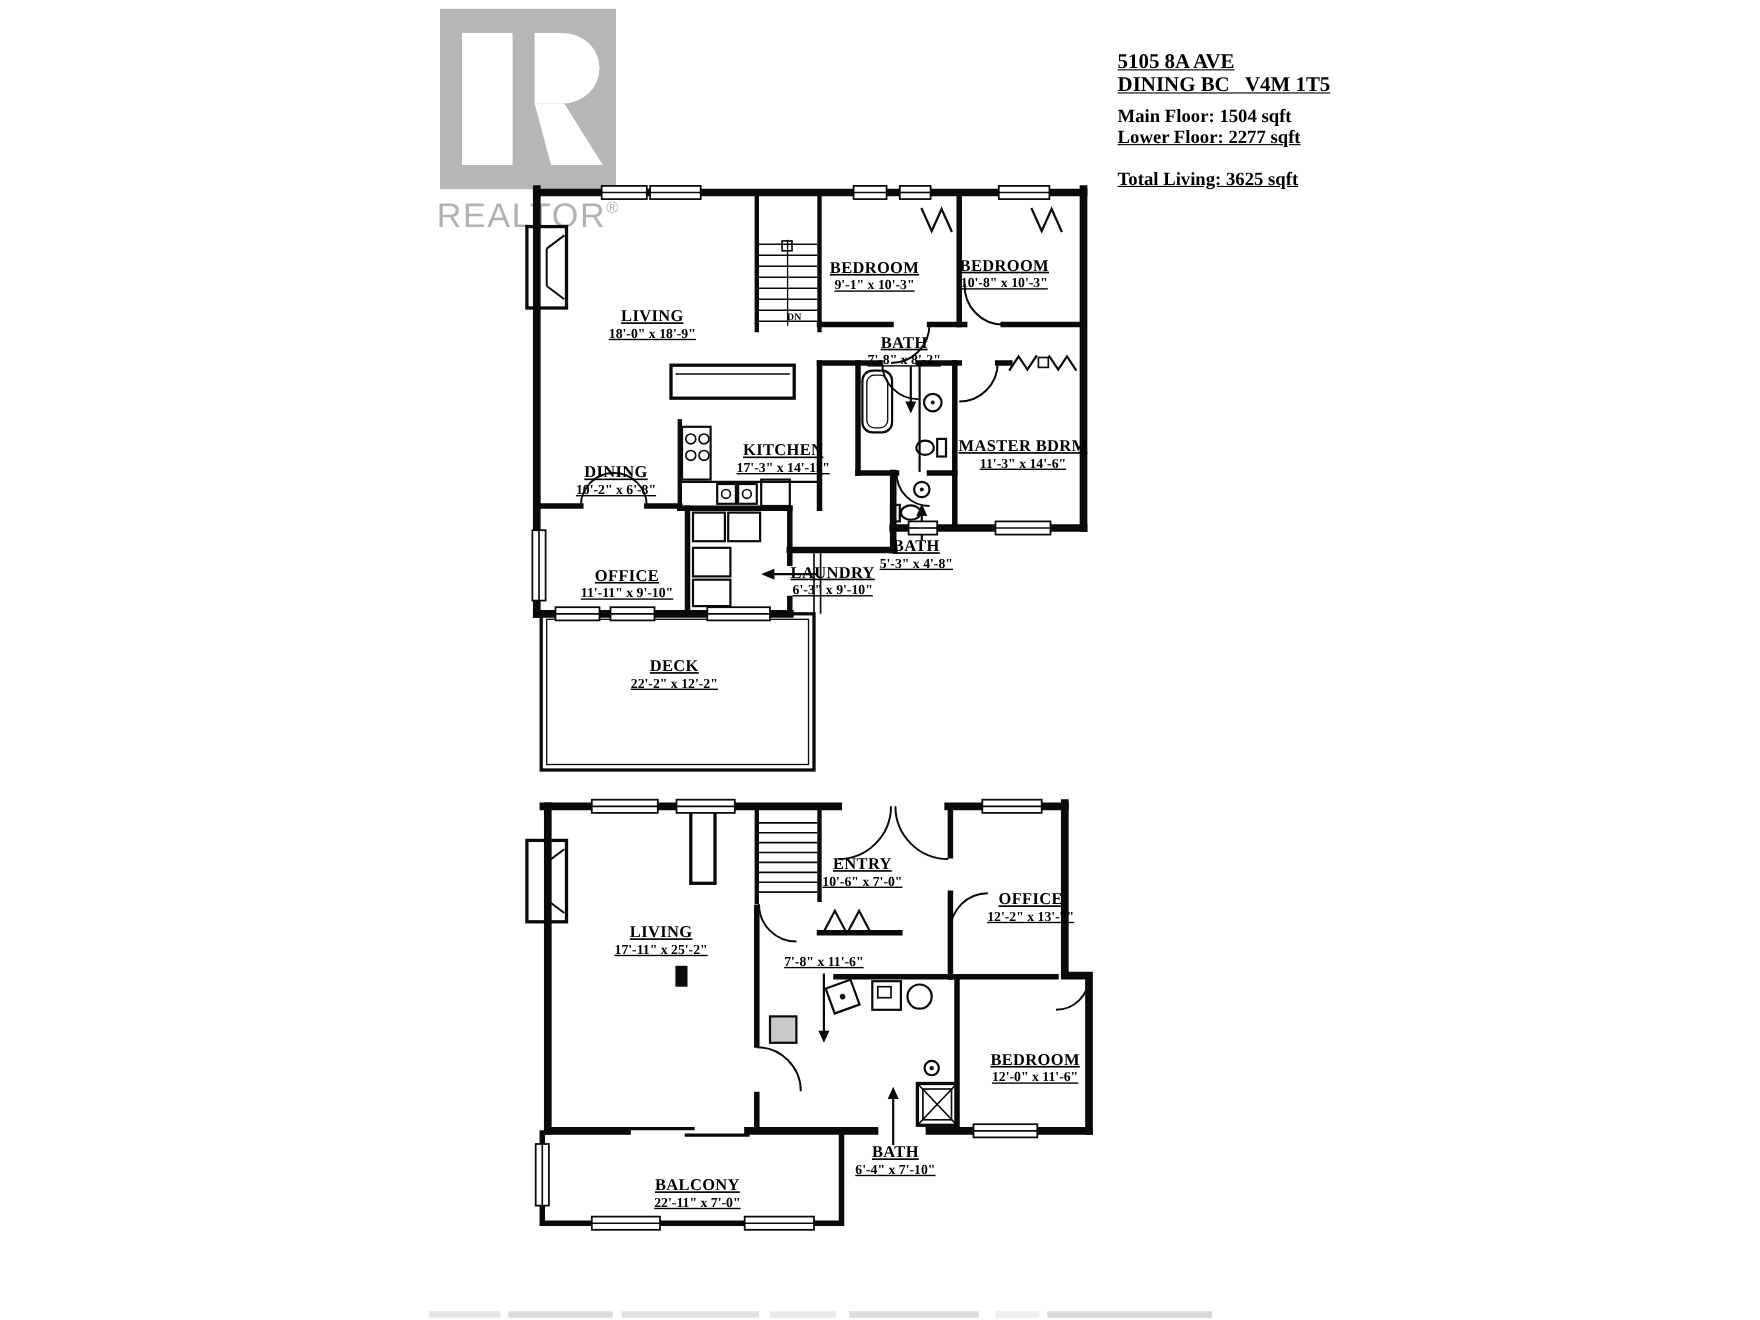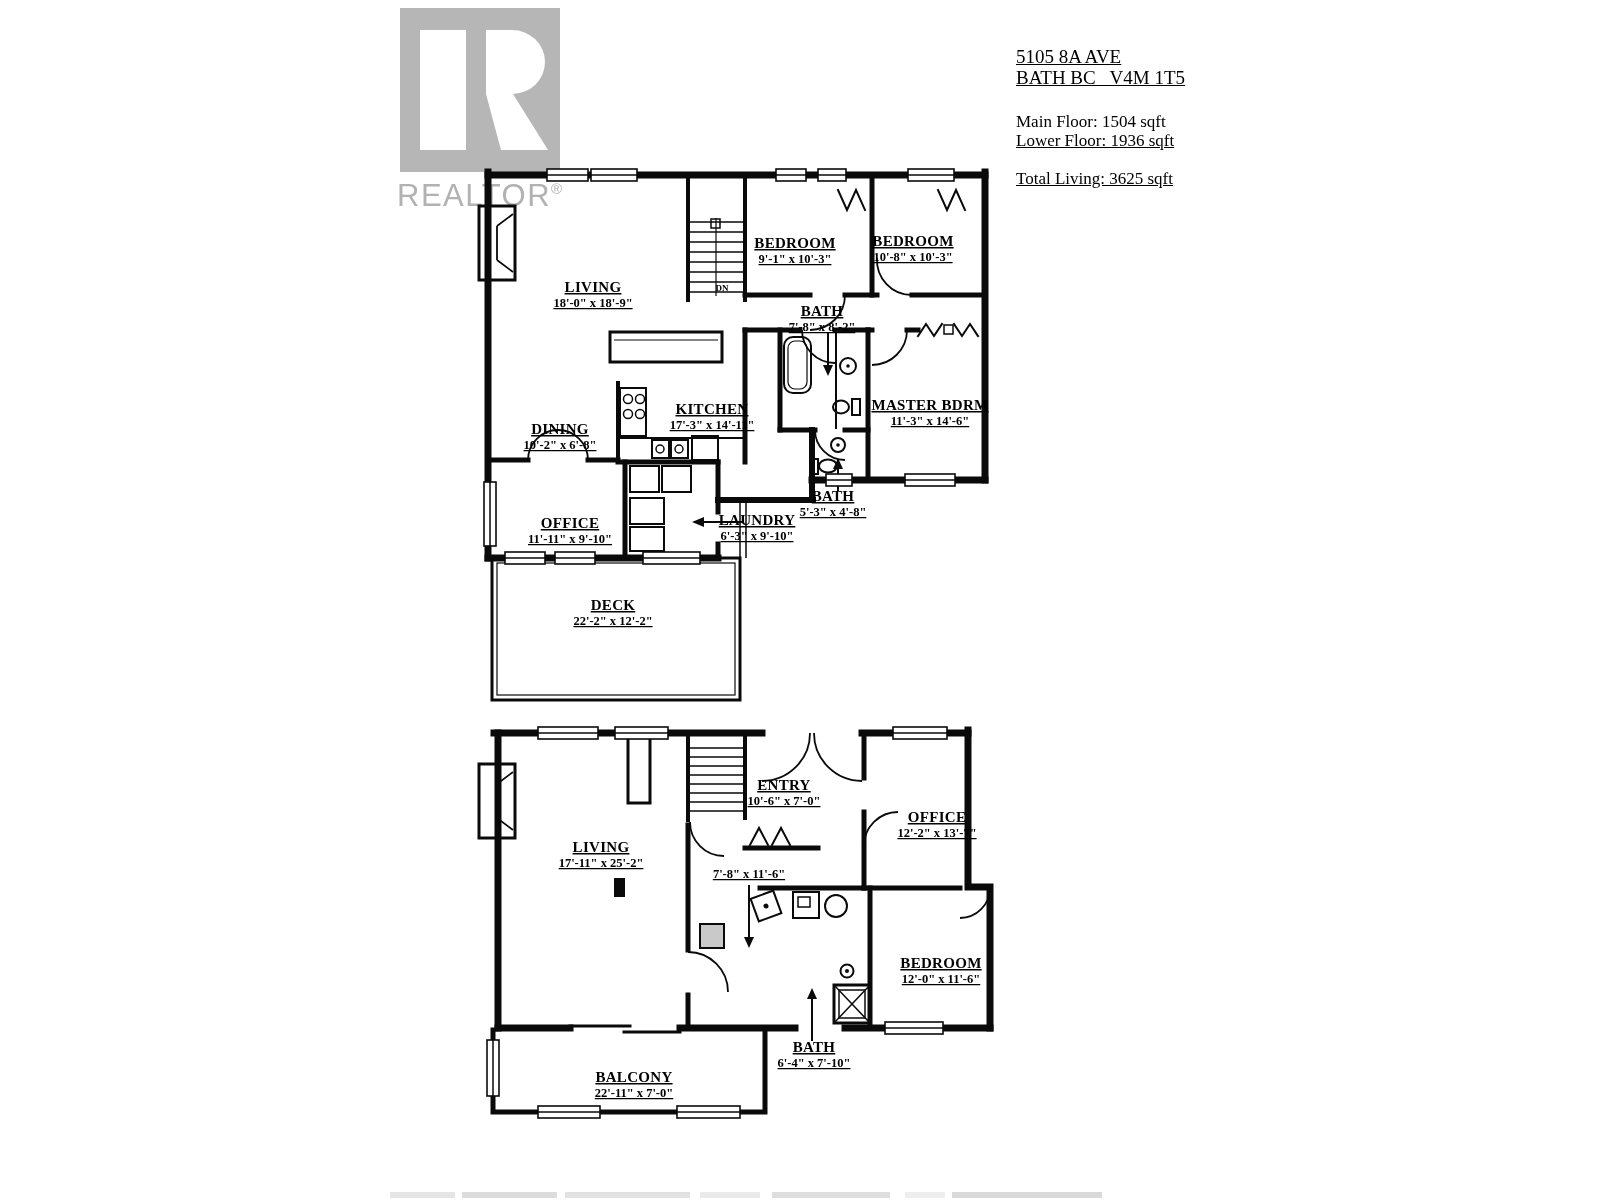--- a/index.html
+++ b/index.html
@@ -19,23 +19,23 @@
   .fillb{fill:#0a0a0a;stroke:none;}
   .winr{fill:#ffffff;stroke:#0a0a0a;stroke-width:1.6;}
   .room-name{font-family:"Liberation Serif","DejaVu Serif",serif;font-weight:bold;font-size:15px;
              fill:#000;text-anchor:middle;text-decoration:underline;letter-spacing:.3px;}
   .room-dims{font-family:"Liberation Serif","DejaVu Serif",serif;font-weight:bold;font-size:12.5px;
              fill:#000;text-anchor:middle;text-decoration:underline;}
   .dn{font-family:"Liberation Serif","DejaVu Serif",serif;font-weight:bold;font-size:9px;
       fill:#000;text-anchor:middle;}
   .wm-text{font-family:"Liberation Sans","DejaVu Sans",sans-serif;font-size:31px;letter-spacing:1.5px;}
   
-  .header{position:absolute;left:1016px;top:46px;color:#000;font-weight:normal;}
+  .header{position:absolute;left:1016px;top:46px;color:#000;font-weight:bold;}
   .addr{font-size:19px;line-height:21px;text-decoration:underline;white-space:pre;}
-  .stats{margin-top:24px;}
+  .stats{margin-top:8px;}
   .stat{font-size:17px;line-height:19px;white-space:pre;}
   .stat.underline{text-decoration:underline;}
   .stat.gap{margin-top:19px;}
   
   .band{position:absolute;top:1192px;height:6px;background:#8a8a8a;}
 </style>
 </head>
 <body>
 
 <div id="canvas">
@@ -312,24 +312,24 @@
         <text x="941" y="983" class="room-dims">12'-0" x 11'-6"</text>
         <text x="814" y="1052" class="room-name">BATH</text>
         <text x="814" y="1067" class="room-dims">6'-4" x 7'-10"</text>
         <text x="634" y="1082" class="room-name">BALCONY</text>
         <text x="634" y="1097" class="room-dims">22'-11" x 7'-0"</text>
       </g>
   </svg>
 
   <div class="header">
     <div class="addr">5105 8A AVE</div>
-    <div class="addr">BATH BC   V4M 1T5</div>
+    <div class="addr">DINING BC   V4M 1T5</div>
     <div class="stats" id="floor-stats">
         <div class="stat">Main Floor: 1504 sqft</div>
-        <div class="stat underline">Lower Floor: 1936 sqft</div>
+        <div class="stat underline">Lower Floor: 2277 sqft</div>
         <div class="stat underline gap">Total Living: 3625 sqft</div>
       </div>
   </div>
 
   <div class="band" style="left:390px;width:65px;opacity:.22"></div>
   <div class="band" style="left:462px;width:95px;opacity:.3"></div>
   <div class="band" style="left:565px;width:125px;opacity:.25"></div>
   <div class="band" style="left:700px;width:60px;opacity:.18"></div>
   <div class="band" style="left:772px;width:118px;opacity:.28"></div>
   <div class="band" style="left:905px;width:40px;opacity:.15"></div>

